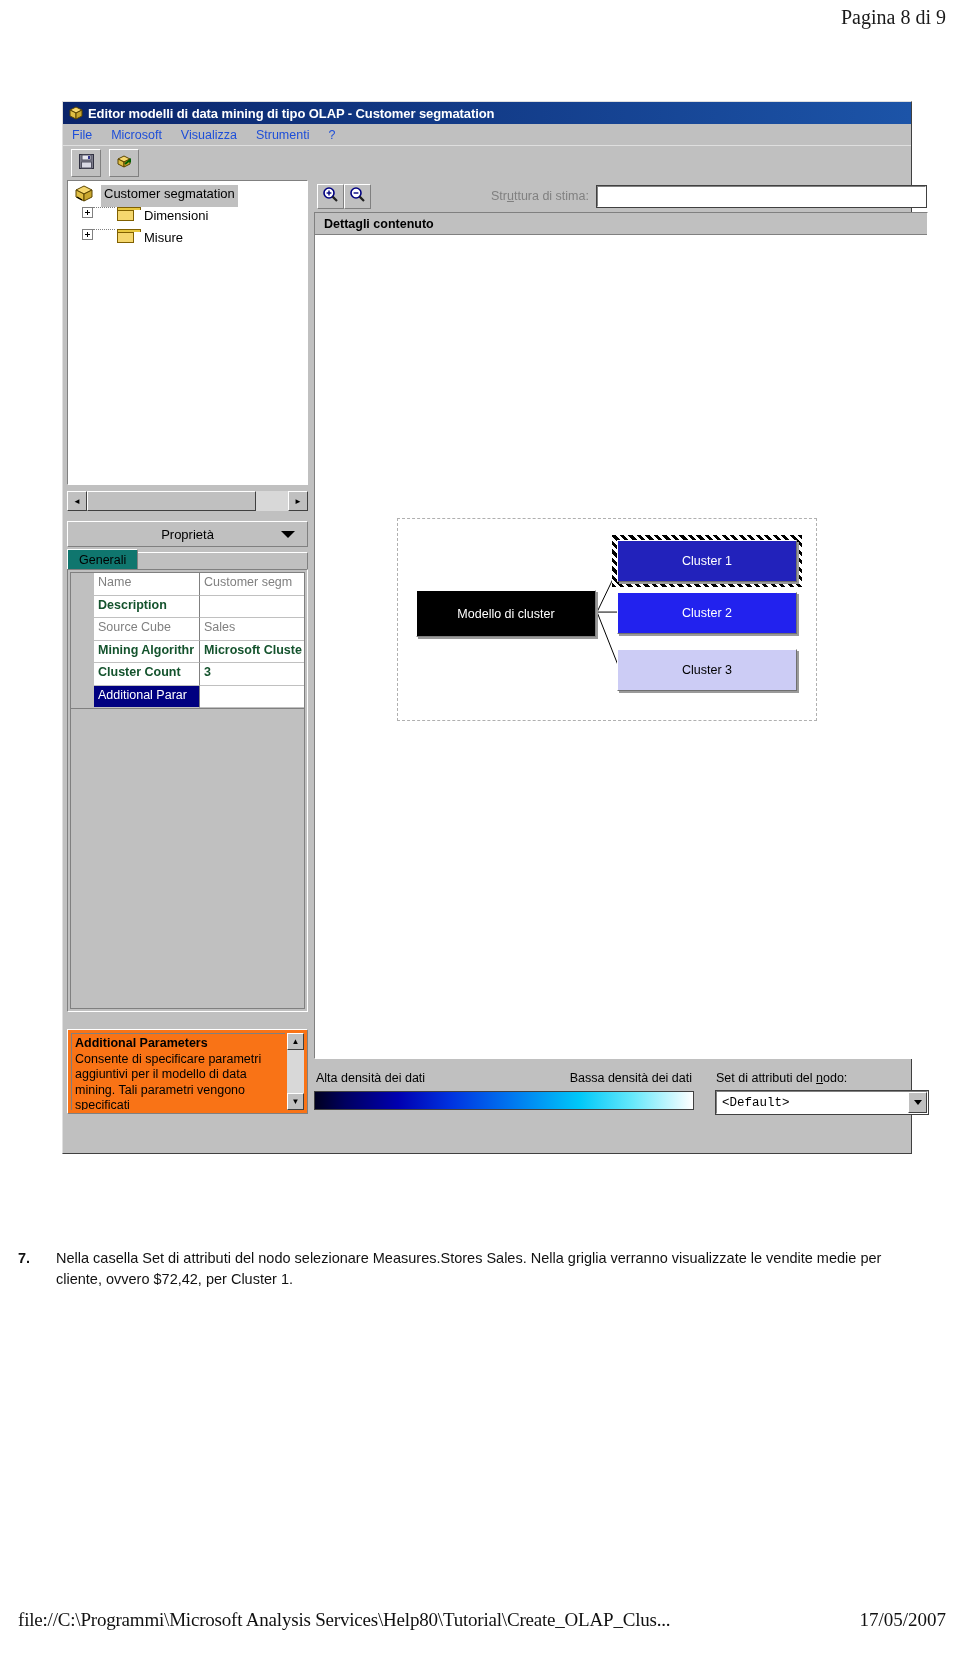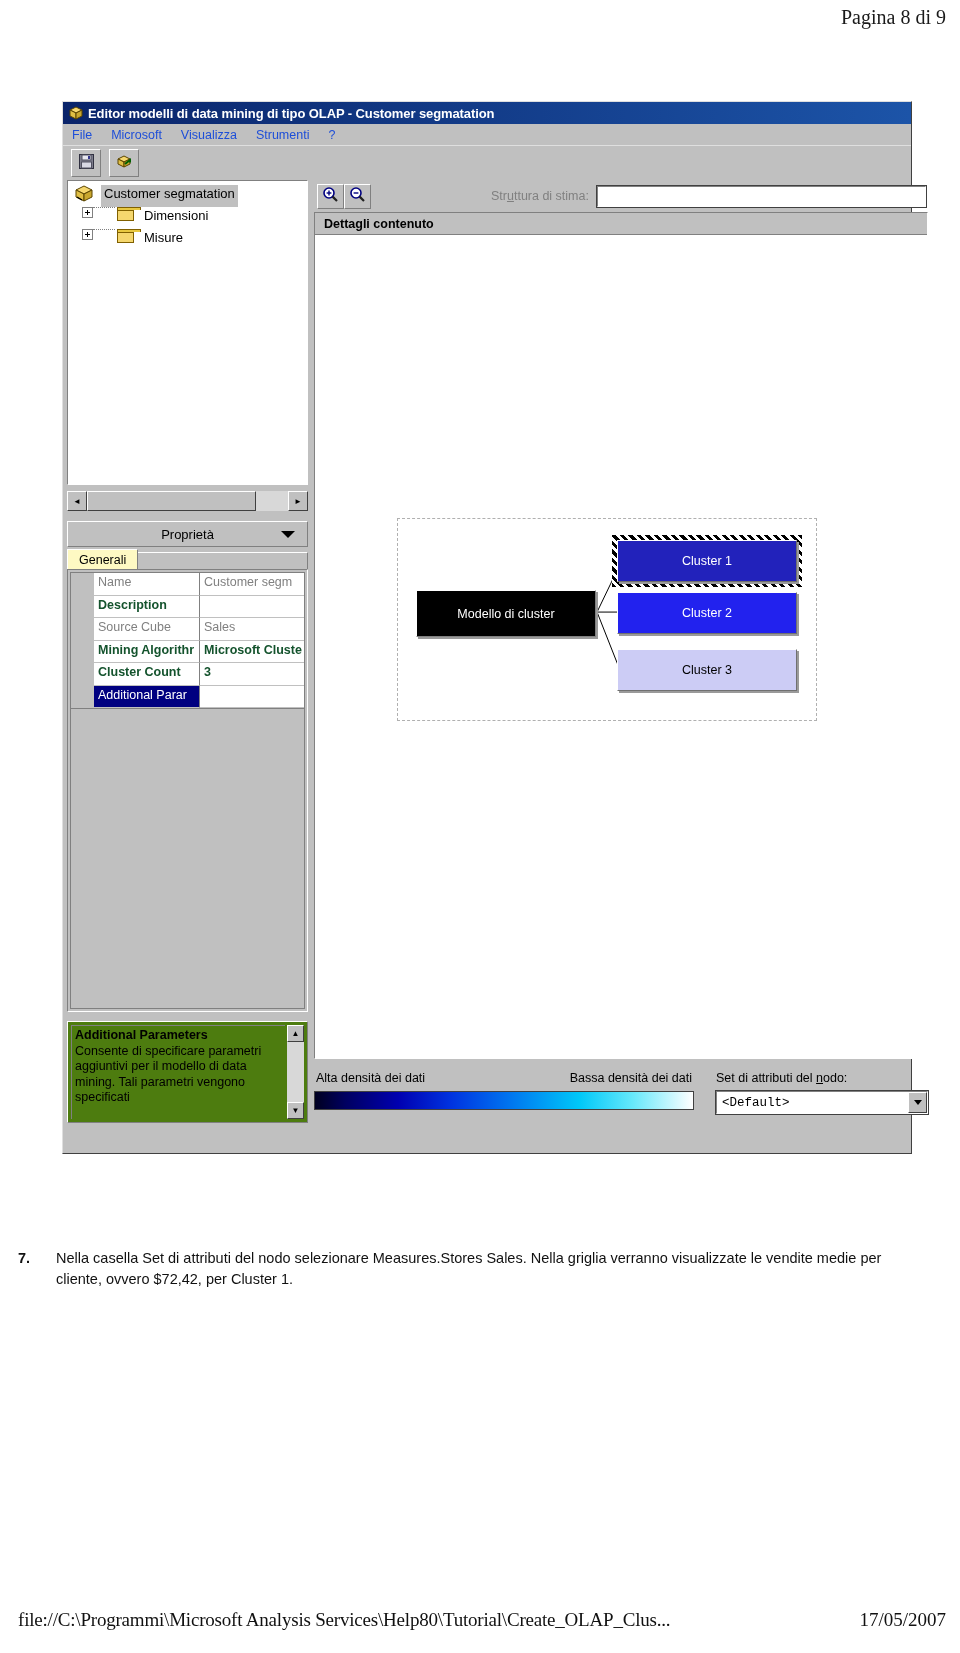--- a/index.html
+++ b/index.html
@@ -271,21 +271,21 @@
   
   .tabstrip {
     height: 20px;
     display: flex;
     align-items: flex-end;
     position: relative;
   }
   .tab {
     height: 20px;
     padding: 2px 11px 0 11px;
-    background: #fef9c3;
+    background: #0f766e;
     border-top: 1px solid #ffffff;
     border-left: 1px solid #ffffff;
     border-right: 1px solid #808080;
     font-size: 12.5px;
     line-height: 17px;
   }
   .tabstrip .filler {
     flex: 1;
     height: 17px;
     background: #c0c0c0;
@@ -336,23 +336,23 @@
   }
   .pg-row.selected .pg-val { background: #ffffff; }
   .pg-blank {
     background: #808080;
     flex: 1;
     border-top: 1px solid #808080;
   }
 
   
   .descpane {
-    height: 102px;
-    margin-top: 9px;
-    background: #4d7c0f;
+    height: 85px;
+    margin-top: 17px;
+    background: #f97316;
     border-top: 1px solid #ffffff;
     border-left: 1px solid #ffffff;
     border-right: 1px solid #808080;
     border-bottom: 1px solid #808080;
     padding: 3px;
     display: flex;
   }
   .desc-text {
     flex: 1;
     font-size: 12.5px;

